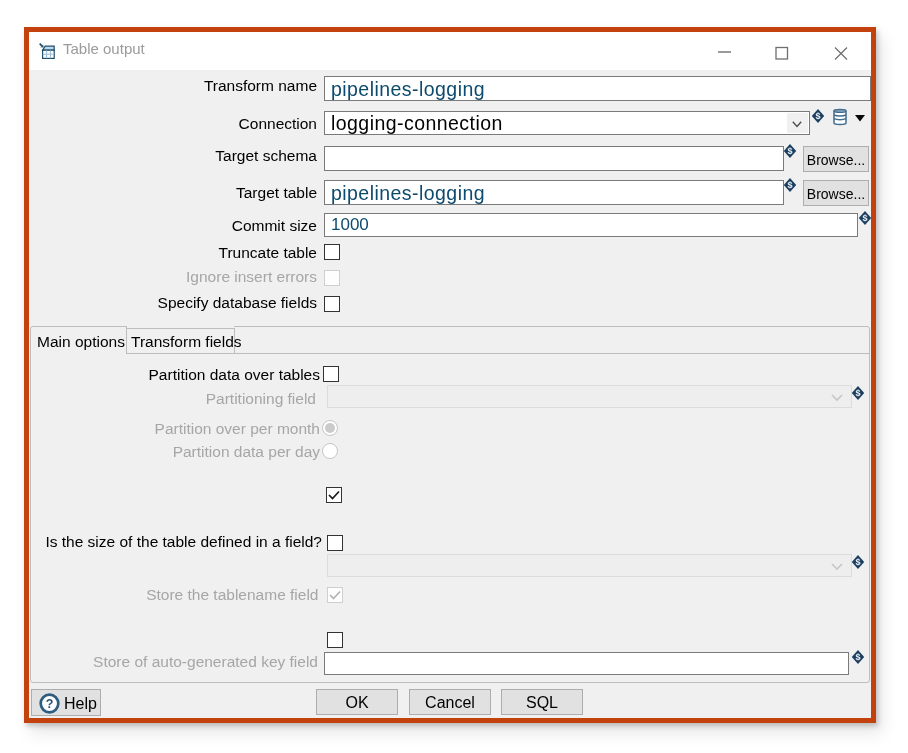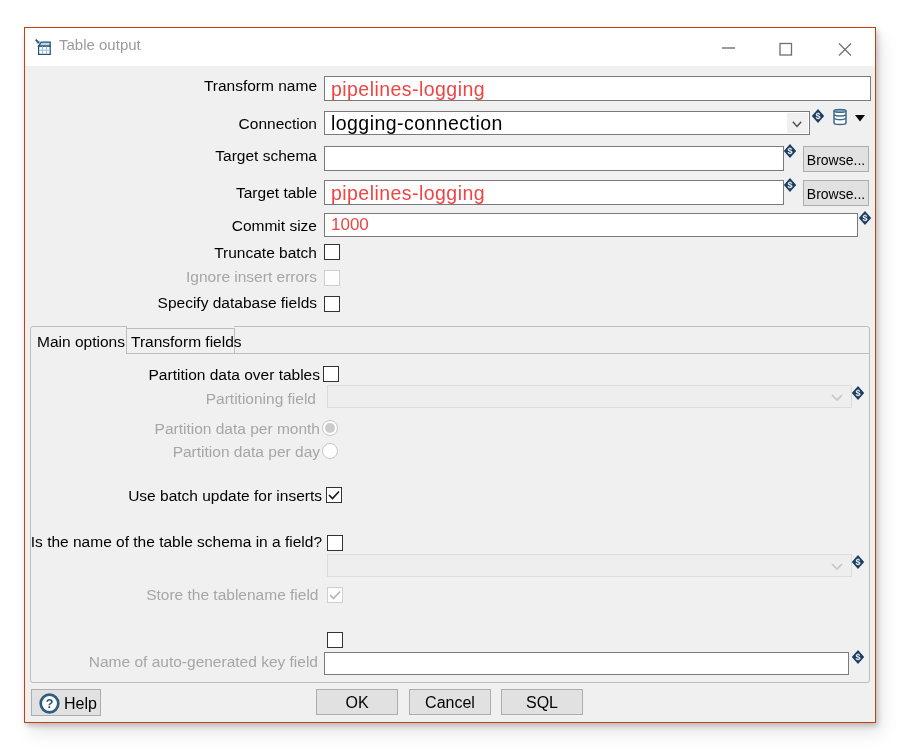--- a/index.html
+++ b/index.html
@@ -1,25 +1,25 @@
 <!DOCTYPE html>
 <html><head>
 <meta charset="utf-8">
 <style>
   html,body{margin:0;padding:0;width:908px;height:753px;background:#ffffff;overflow:hidden;}
   *{box-sizing:border-box;font-family:"Liberation Sans", sans-serif;}
   .abs{position:absolute;}
   #dlg{position:absolute;left:24px;top:27px;width:852px;height:695.5px;background:#f0f0f0;
-       border:1px solid #c2410c;box-shadow:2px 3px 5px rgba(0,0,0,0.20), 6px 10px 16px rgba(0,0,0,0.10);}
+       border:5px solid #c2410c;box-shadow:2px 3px 5px rgba(0,0,0,0.20), 6px 10px 16px rgba(0,0,0,0.10);}
   #titlebar{position:absolute;left:0;top:0;width:100%;height:38px;background:#ffffff;}
   #title{position:absolute;left:34px;top:8px;font-size:15px;color:#9b9b9b;}
   .lbl{position:absolute;font-size:15.5px;line-height:17px;color:#000;white-space:nowrap;}
   .lbl.r{text-align:right;}
   .lbl.d{color:#a6a6a6;}
-  .txt{position:absolute;background:#fff;border:1px solid #7a7a7a;font-size:19.5px;color:#ef4444;letter-spacing:0.45px;
+  .txt{position:absolute;background:#fff;border:1px solid #7a7a7a;font-size:19.5px;color:#0c4a6e;letter-spacing:0.45px;
        padding:2px 0 0 6px;display:flex;align-items:center;}
   .btn{position:absolute;background:#e1e1e1;border:1px solid #adadad;font-size:16px;color:#000;padding-top:2px;
        display:flex;align-items:center;justify-content:center;}
   .cb{position:absolute;width:16px;height:16px;background:#fff;border:1px solid #333333;}
   .cb.d{border-color:#cfcfcf;background:#fdfdfd;}
   .combo{position:absolute;background:#fff;border:1px solid #7a7a7a;font-size:19.5px;color:#000;letter-spacing:0.45px;}
   .combo.d{background:#eeeeee;border-color:#dcdcdc;}
   .radio{position:absolute;width:16px;height:16px;border-radius:50%;border:1px solid #c6c6c6;background:#fff;}
   .radio .dot{position:absolute;left:2px;top:2px;width:10px;height:10px;border-radius:50%;background:#cbcbcb;}
   svg{position:absolute;overflow:visible;}
@@ -92,21 +92,21 @@
   </svg>
   <div class="btn" style="left:803px;top:180px;width:66px;height:26px;font-size:14px;">Browse...</div>
 
   <div class="lbl r" style="left:0;top:217px;width:317px;">Commit size</div>
   <div class="txt" style="left:324px;top:213px;width:534px;height:24px;font-size:17px;letter-spacing:0;padding-top:0;">1000</div>
   <svg width="16" height="16" style="left:857px;top:210px;" viewBox="0 0 16 16">
     <polygon points="8,1 14.2,8 8,15 1.8,8" fill="#1c3f61"></polygon>
     <text x="8" y="11.4" font-size="9" font-weight="bold" fill="#e8eef3" text-anchor="middle">$</text>
   </svg>
 
-  <div class="lbl r" style="left:0;top:244px;width:317px;">Truncate batch</div>
+  <div class="lbl r" style="left:0;top:244px;width:317px;">Truncate table</div>
   <div class="cb" style="left:324px;top:244px;"></div>
 
   <div class="lbl r d" style="left:0;top:268px;width:317px;">Ignore insert errors</div>
   <div class="cb d" style="left:324px;top:270px;"></div>
 
   <div class="lbl r" style="left:0;top:293.5px;width:317px;">Specify database fields</div>
   <div class="cb" style="left:324px;top:295.5px;"></div>
 
   <div class="abs" style="left:30px;top:326px;width:840px;height:357px;border:1px solid #bdbdbd;border-radius:3px;"></div>
   <div class="abs" style="left:126px;top:353px;width:744px;height:1px;background:#bdbdbd;"></div>
@@ -124,56 +124,55 @@
   <div class="combo d" style="left:327px;top:385px;width:525px;height:23px;">
     <svg width="12" height="8" style="right:8px;top:8px;" viewBox="0 0 12 8">
       <path d="M1 1 L6 6 L11 1" fill="none" stroke="#c6c6c6" stroke-width="1.6"></path>
     </svg>
   </div>
   <svg width="16" height="16" style="left:850px;top:385px;" viewBox="0 0 16 16">
     <polygon points="8,1 14.2,8 8,15 1.8,8" fill="#1c3f61"></polygon>
     <text x="8" y="11.4" font-size="9" font-weight="bold" fill="#e8eef3" text-anchor="middle">$</text>
   </svg>
 
-  <div class="lbl r d" style="left:0;top:419.5px;width:320px;">Partition data per month</div>
+  <div class="lbl r d" style="left:0;top:419.5px;width:320px;">Partition over per month</div>
   <div class="radio" style="left:322px;top:419.5px;">
       <div class="dot"></div>
     </div>
 
   <div class="lbl r d" style="left:0;top:442.5px;width:320px;">Partition data per day</div>
   <div class="radio" style="left:322px;top:442.5px;"></div>
 
-  <div class="lbl r" style="left:0;top:487px;width:322px;">Use batch update for inserts</div>
   <div class="cb" style="left:326px;top:486.5px;"></div>
   <svg width="16" height="16" style="left:326px;top:486.5px;" viewBox="0 0 16 16">
     <path d="M3 8 L6.5 11.5 L13 4.5" fill="none" stroke="#1a1a1a" stroke-width="1.7"></path>
   </svg>
 
-  <div class="lbl r" style="left:0;top:533px;width:322px;">Is the name of the table schema in a field?</div>
+  <div class="lbl r" style="left:0;top:533px;width:322px;">Is the size of the table defined in a field?</div>
   <div class="cb" style="left:326.5px;top:534.5px;"></div>
 
   <div class="combo d" style="left:327px;top:554px;width:525px;height:23px;">
     <svg width="12" height="8" style="right:8px;top:8px;" viewBox="0 0 12 8">
       <path d="M1 1 L6 6 L11 1" fill="none" stroke="#c6c6c6" stroke-width="1.6"></path>
     </svg>
   </div>
   <svg width="16" height="16" style="left:850px;top:554px;" viewBox="0 0 16 16">
     <polygon points="8,1 14.2,8 8,15 1.8,8" fill="#1c3f61"></polygon>
     <text x="8" y="11.4" font-size="9" font-weight="bold" fill="#e8eef3" text-anchor="middle">$</text>
   </svg>
 
   <div class="lbl r d" style="left:0;top:585.5px;width:318.5px;">Store the tablename field</div>
   <div class="cb d" style="left:326.5px;top:586.5px;"></div>
   <svg width="16" height="16" style="left:326.5px;top:586.5px;" viewBox="0 0 16 16">
     <path d="M3 8 L6.5 11.5 L13 4.5" fill="none" stroke="#b4b4b4" stroke-width="1.7"></path>
   </svg>
 
   <div class="cb" style="left:326.5px;top:631.5px;"></div>
 
-  <div class="lbl r d" style="left:0;top:653px;width:318px;">Name of auto-generated key field</div>
+  <div class="lbl r d" style="left:0;top:653px;width:318px;">Store of auto-generated key field</div>
   <div class="txt" style="left:324px;top:652px;width:525px;height:23px;"></div>
   <svg width="16" height="16" style="left:850px;top:649px;" viewBox="0 0 16 16">
     <polygon points="8,1 14.2,8 8,15 1.8,8" fill="#1c3f61"></polygon>
     <text x="8" y="11.4" font-size="9" font-weight="bold" fill="#e8eef3" text-anchor="middle">$</text>
   </svg>
 
   <div class="btn" style="left:31px;top:689px;width:70px;height:27px;justify-content:flex-start;">
     <svg width="21" height="21" style="left:7px;top:3px;" viewBox="0 0 21 21">
       <circle cx="10.5" cy="10.5" r="8.8" fill="#fff" stroke="#2d5d80" stroke-width="2.7"></circle>
       <text x="10.5" y="15" font-size="12.5" font-weight="bold" fill="#25506f" text-anchor="middle">?</text>

